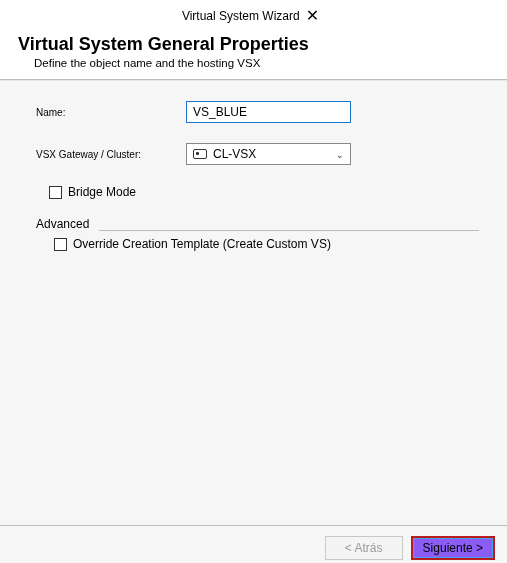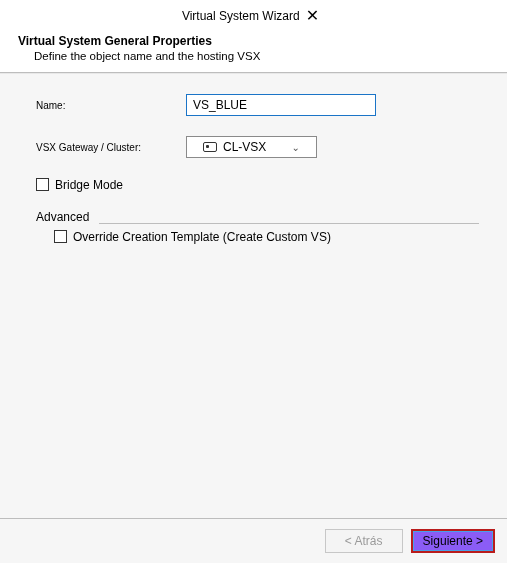--- a/index.html
+++ b/index.html
@@ -25,21 +25,21 @@
     font-weight: 300;
     line-height: 1;
     padding: 2px 6px;
     cursor: default;
   }
   .header {
     padding: 4px 12px 10px 18px;
   }
   .header h1 {
     margin: 0 0 2px 0;
-    font-size: 12px;
+    font-size: 18px;
     font-weight: bold;
   }
   .header .sub {
     margin: 0 0 0 16px;
     font-size: 11.5px;
     color: #000;
   }
   .hr-full {
     border: none;
     border-top: 1px solid #bdbdbd;
@@ -54,37 +54,37 @@
   .row {
     display: flex;
     align-items: center;
     margin-bottom: 20px;
   }
   .row label.field-label {
     width: 150px;
     font-size: 10px;
   }
   .text-input {
-    width: 190px;
+    width: 165px;
     height: 22px;
     border: 1px solid #1a74c7;
     padding: 0 6px;
     font-size: 12px;
     font-family: inherit;
     background: #fff;
   }
   .combo {
-    width: 131px;
+    width: 165px;
     height: 22px;
     border: 1px solid #8a8a8a;
     background: #fff;
     display: flex;
     align-items: center;
     justify-content: space-between;
-    padding: 0 16px;
+    padding: 0 6px;
     font-size: 12px;
   }
   .combo .combo-left {
     display: flex;
     align-items: center;
     gap: 6px;
   }
   .combo .device-icon {
     width: 14px; height: 10px;
     border: 1px solid #333;
@@ -99,23 +99,23 @@
     width: 3px; height: 3px;
     background: #333;
     border-radius: 1px;
   }
   .chevron {
     font-size: 10px;
     color: #555;
   }
   .check-row {
     display: flex;
-    align-items: flex-start;
+    align-items: center;
     gap: 6px;
-    margin: 10px 0 18px 0;
+    margin: 10px 0 18px 13px;
   }
   .check-row.indent { margin-left: 18px; margin-top: 6px; }
   .chk {
     width: 13px; height: 13px;
     border: 1px solid #333;
     background: #fff;
     display: inline-block;
   }
   .adv-row {
     display: flex;

